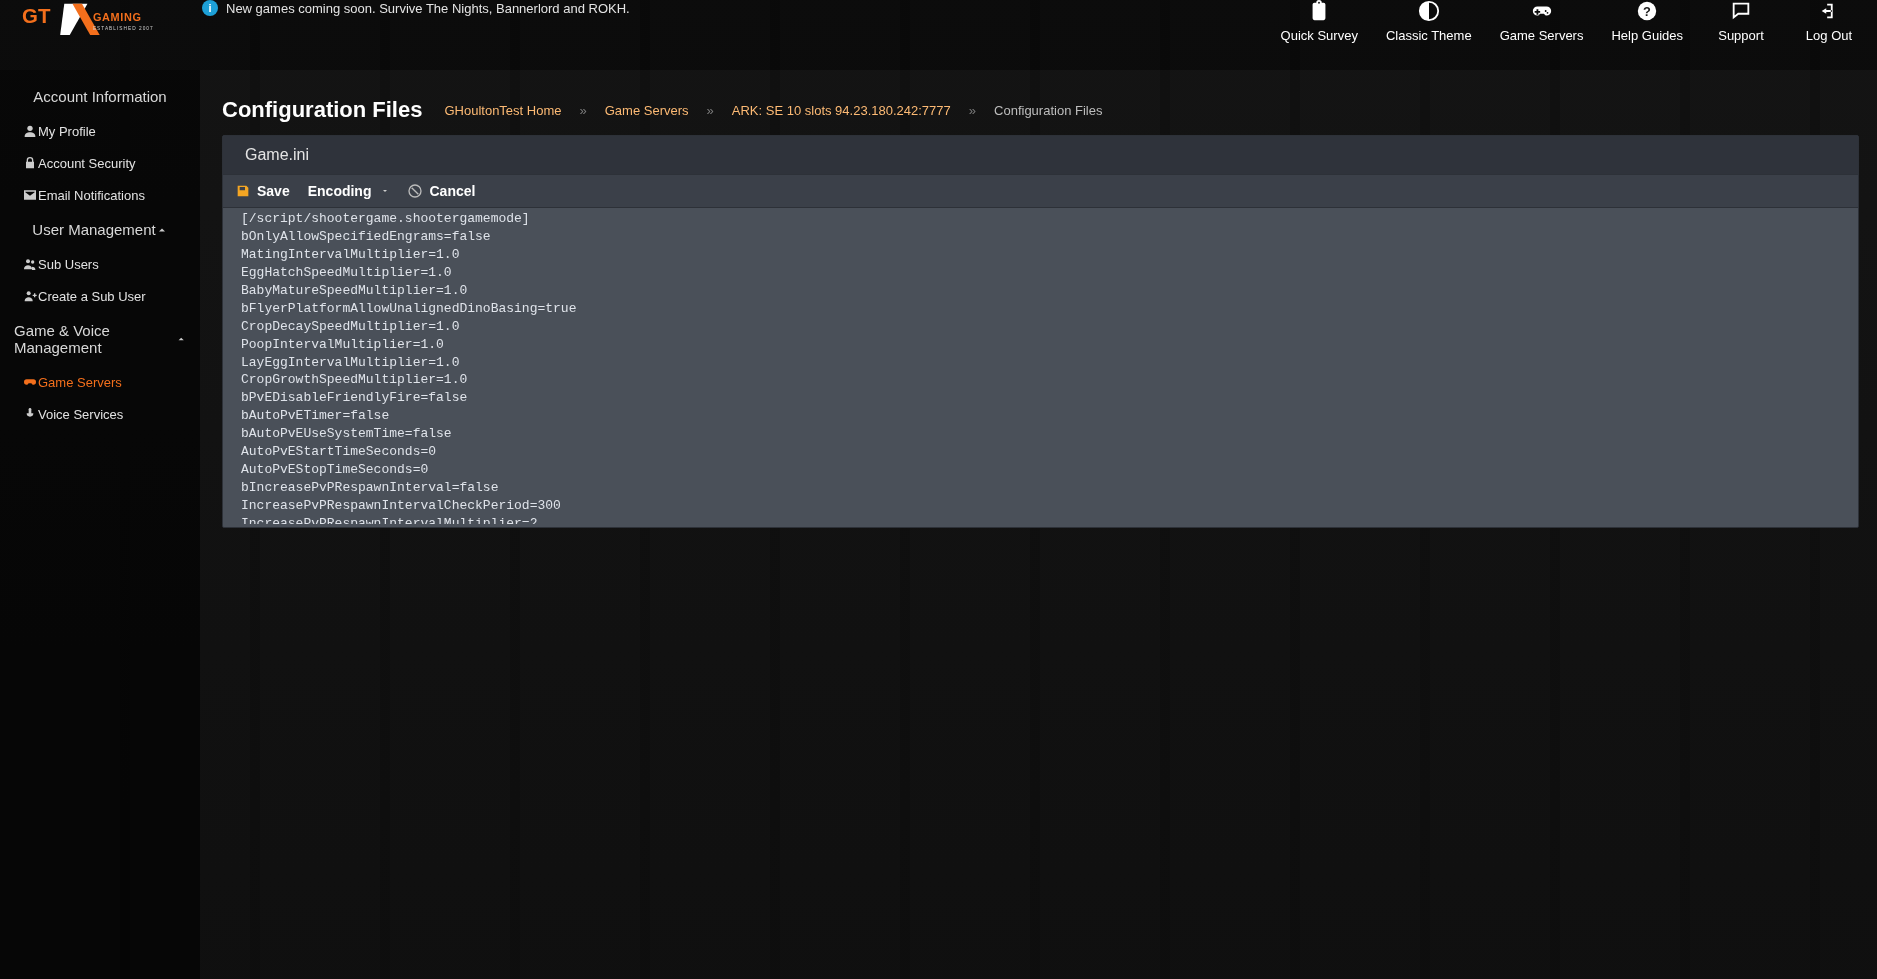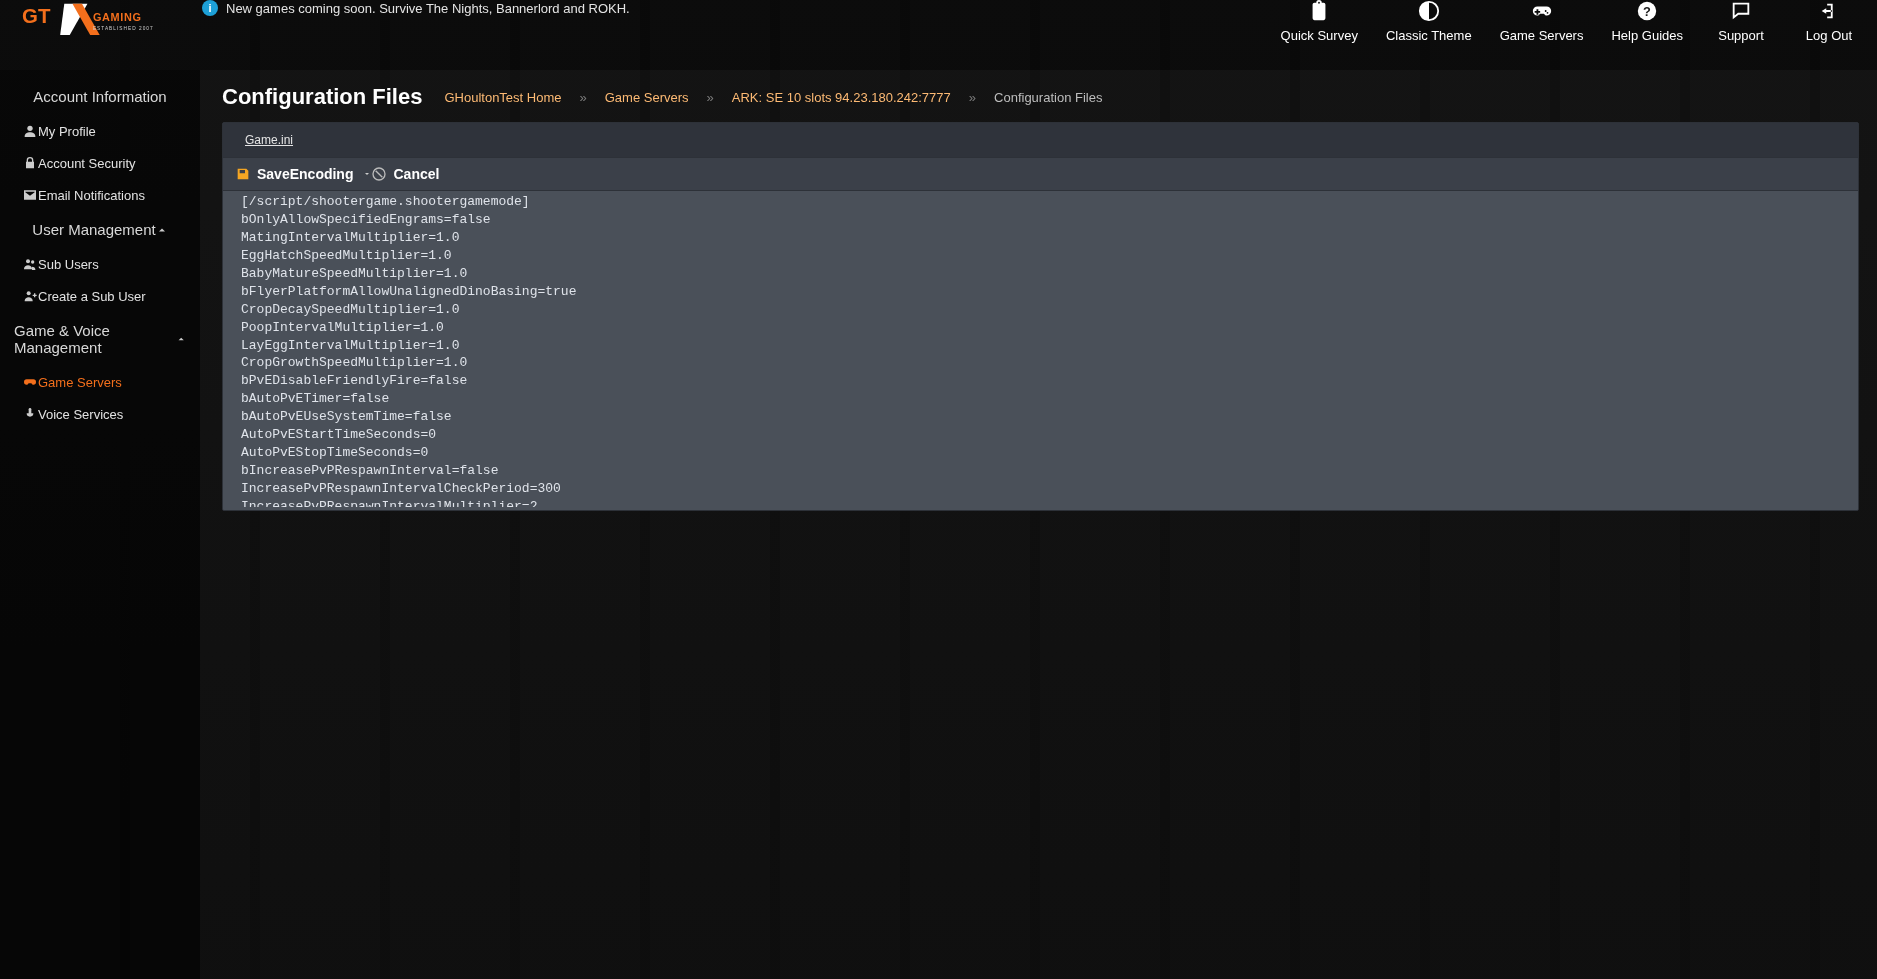--- a/index.html
+++ b/index.html
@@ -57,39 +57,39 @@
   display: flex; align-items: center; 
   padding: 8px 14px 8px 22px;
   color: #e2e2e2; font-size: 13px; cursor: pointer;
 }
 .side-item.active { color: #f36f1c; }
 .side-item .sicon { width: 16px; height: 16px; fill: #ccc; flex: 0 0 16px; }
 .side-item.active .sicon { fill: #f36f1c; }
 
 
 .main { flex: 1; padding: 14px 18px 18px 22px; overflow: auto; }
-.page-head { display: flex; align-items: center; gap: 22px; flex-wrap: wrap; margin-bottom: 12px; }
+.page-head { display: flex; align-items: center; gap: 22px; flex-wrap: wrap; margin-bottom: 12px; margin-top: 13px; }
 .page-head h1 { font-size: 22px; font-weight: 600; color: #fff; }
 .breadcrumb { display: flex; align-items: center; gap: 18px; font-size: 13px; color: #bdbdbd; flex-wrap: wrap; }
 .breadcrumb a { color: #fdba74; text-decoration: none; }
 .breadcrumb .sep { color: #7a7a7a; }
 
 .panel {
   background: #3b4049;
   border: 1px solid #2d3138;
   border-radius: 2px;
   overflow: hidden;
 }
 .panel-tabs { background: #2f333b; padding: 0 14px; }
 .panel-tab {
   display: inline-block; padding: 10px 8px;
-  color: #e4e4e4; font-size: 12px; text-decoration: underline;
+  color: #e4e4e4; font-size: 16px;
 }
 .toolbar {
-  display: flex; align-items: center; gap: 0;
+  display: flex; align-items: center; gap: 18px;
   background: #3b4049; padding: 8px 12px; border-top: 1px solid #2d3138; border-bottom: 1px solid #2d3138;
 }
 .tbtn { display: inline-flex; align-items: center; gap: 6px; cursor: pointer; color: #fff; font-size: 14px; font-weight: 600; }
 .tbtn svg, .tbtn .ticon { width: 16px; height: 16px; }
 .tbtn .caret { width: 8px; height: 8px; margin-left: 4px; fill: #ccc; }
 .save-ico { fill: #f5a623; }
 .cancel-ico { fill: #bbb; }
 
 .editor-wrap { position: relative; background: #4a5059; }
 .editor {

